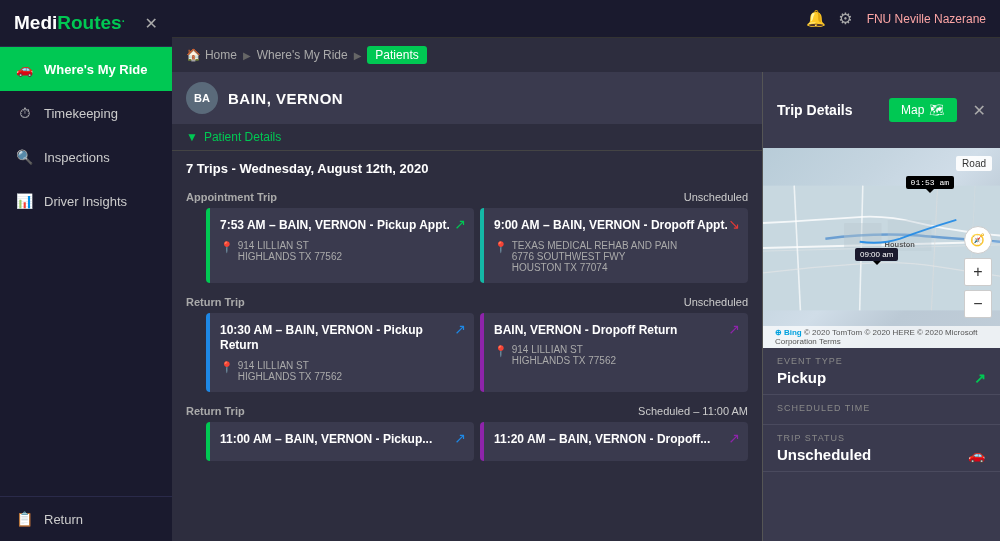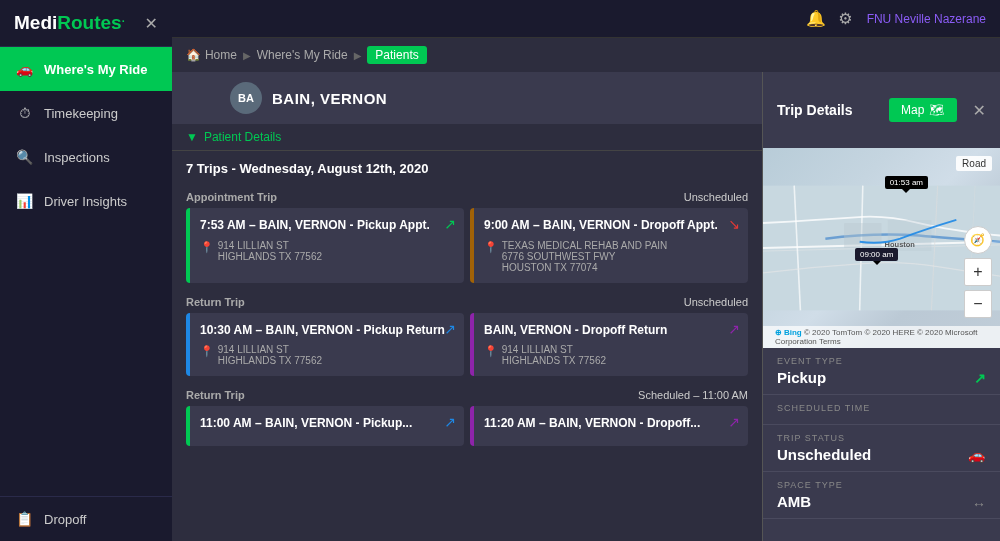--- a/index.html
+++ b/index.html
@@ -13,58 +13,58 @@
     .nav-item.active { background: #00c853; color: #fff; font-weight: 600; }
     .nav-icon { width: 18px; height: 18px; display: flex; align-items: center; justify-content: center; font-size: 14px; }
     .sidebar-bottom { margin-top: auto; border-top: 1px solid #2a2a4a; }
 
     
     .main { flex: 1; display: flex; flex-direction: column; background: #2d2d3e; overflow: hidden; }
 
     
     .topbar { background: #1a1a2e; padding: 8px 14px; display: flex; align-items: center; justify-content: flex-end; gap: 14px; min-height: 38px; border-bottom: 1px solid #333; }
     .topbar-icons { display: flex; gap: 12px; align-items: center; color: #aaa; font-size: 16px; }
-    .topbar-user { font-size: 12px; color: #8b5cf6; }
+    .topbar-user { font-size: 12px; color: #fca5a5; }
 
     
     .breadcrumb { background: #2d2d3e; padding: 8px 14px; display: flex; align-items: center; gap: 6px; font-size: 12px; color: #aaa; }
     .breadcrumb-item { display: flex; align-items: center; gap: 4px; }
     .breadcrumb-item.active { background: #00c853; color: #fff; padding: 2px 8px; border-radius: 3px; }
     .breadcrumb-sep { color: #666; font-size: 10px; }
 
     
     .content-area { display: flex; flex: 1; overflow: hidden; }
 
     
     .left-panel { width: 590px; display: flex; flex-direction: column; overflow: hidden; }
 
     
     .patient-header { background: #3a3a4e; padding: 10px 14px; display: flex; align-items: center; gap: 10px; }
-    .patient-avatar { width: 32px; height: 32px; background: #5a6a7a; border-radius: 50%; display: flex; align-items: center; justify-content: center; font-size: 11px; font-weight: 700; color: #fff; margin-left: 44px; }
+    .patient-avatar { width: 32px; height: 32px; background: #5a6a7a; border-radius: 50%; display: flex; align-items: center; justify-content: center; font-size: 11px; font-weight: 700; color: #fff; }
     .patient-name { font-size: 15px; font-weight: 600; color: #fff; letter-spacing: 0.5px; }
     .patient-details-toggle { padding: 6px 14px; background: #2d2d3e; border-bottom: 1px solid #444; display: flex; align-items: center; gap: 6px; cursor: pointer; font-size: 12px; color: #00c853; }
 
     
     .trips-header { padding: 10px 14px; background: #2d2d3e; font-size: 13px; font-weight: 600; color: #fff; }
 
     .trips-container { flex: 1; overflow-y: auto; padding: 0 14px 10px; background: #2d2d3e; }
 
     
     .trip-group { margin-bottom: 8px; }
     .trip-group-header { display: flex; justify-content: space-between; align-items: center; padding: 5px 0; font-size: 11px; color: #aaa; }
     .trip-group-label { font-weight: 600; }
     .trip-group-status { }
     .trip-group-status.unscheduled { color: #ccc; }
     .trip-group-status.scheduled { color: #ccc; }
 
-    .trip-cards { display: grid; grid-template-columns: 1fr 1fr; gap: 6px; }
+    .trip-cards { display: grid; grid-template-columns: 1fr 1fr; gap: 6px; margin-left: 20px; }
 
     .trip-card { background: #3a3a4e; border-radius: 4px; padding: 10px; position: relative; overflow: hidden; cursor: pointer; }
     .trip-card.pickup { border-left: 4px solid #00c853; }
-    .trip-card.dropoff { border-left: 4px solid #a16207; }
+    .trip-card.dropoff { border-left: 4px solid #14b8a6; }
     .trip-card.pickup-return { border-left: 4px solid #1e88e5; }
     .trip-card.dropoff-return { border-left: 4px solid #8e24aa; }
     .trip-card.pickup-sched { border-left: 4px solid #00c853; }
     .trip-card.dropoff-sched { border-left: 4px solid #8e24aa; }
 
     .trip-card-time { font-size: 12px; font-weight: 700; color: #fff; margin-bottom: 4px; line-height: 1.3; }
     .trip-card-arrow { position: absolute; top: 8px; right: 8px; font-size: 14px; }
     .arrow-green { color: #00c853; }
     .arrow-red { color: #e53935; }
     .arrow-blue { color: #1e88e5; }
@@ -132,21 +132,21 @@
     <span class="nav-icon">🔍</span>
     <span>Inspections</span>
   </div>
   <div class="nav-item">
     <span class="nav-icon">📊</span>
     <span>Driver Insights</span>
   </div>
   <div class="sidebar-bottom">
     <div class="nav-item">
       <span class="nav-icon">📋</span>
-      <span>Dropoff</span>
+      <span>Return</span>
     </div>
   </div>
 </nav>
 
 <div class="main">
 
   <div class="topbar">
     <div class="topbar-icons">
       <span>🔔</span>
       <span>⚙</span>
@@ -287,21 +287,21 @@
             <path d="M100,85 Q180,75 250,80 Q290,84 380,90" stroke="#4488cc" stroke-width="4" fill="none" opacity="0.7"></path>
 
             <rect x="130" y="60" width="60" height="40" fill="#b8c8d0" opacity="0.4" rx="1"></rect>
             <rect x="200" y="55" width="70" height="50" fill="#bac8d2" opacity="0.3" rx="1"></rect>
 
             <text x="195" y="98" font-family="Arial" font-size="12" font-weight="bold" fill="#333" opacity="0.8">Houston</text>
 
             <path d="M310,55 Q260,70 220,85 Q190,95 155,90" stroke="#1e88e5" stroke-width="3" fill="none" stroke-dasharray="none" opacity="0.9"></path>
           </svg>
 
-          <div class="map-pin" style="top:28px;right:72px;">01:53 am</div>
+          <div class="map-pin" style="top:28px;right:46px;font-family:Liberation Mono, monospace;">01:53 am</div>
           <div class="map-pin" style="top:100px;left:92px;background:#1a1a2e;">09:00 am</div>
           <div class="road-label">Road</div>
           <div class="map-controls">
             <div class="map-compass">🧭</div>
             <div class="map-ctrl-btn">+</div>
             <div class="map-ctrl-btn">−</div>
           </div>
           <div class="map-footer">
             <span class="bing-logo">⊕ Bing</span>
             <span> © 2020 TomTom © 2020 HERE © 2020 Microsoft Corporation Terms</span>
@@ -330,26 +330,17 @@
         <div class="detail-field">
           <div class="detail-field-label">
             <span>TRIP STATUS</span>
           </div>
           <div class="detail-field-value">
             <span>Unscheduled</span>
             <span class="field-icon">🚗</span>
           </div>
         </div>
 
-        <div class="detail-field">
-          <div class="detail-field-label">
-            <span>SPACE TYPE</span>
-          </div>
-          <div class="detail-field-value">
-            <span>AMB</span>
-            <span class="field-icon">↔</span>
-          </div>
-        </div>
 
       </div>
     </div>
   </div>
 </div>
 
 </body></html>

